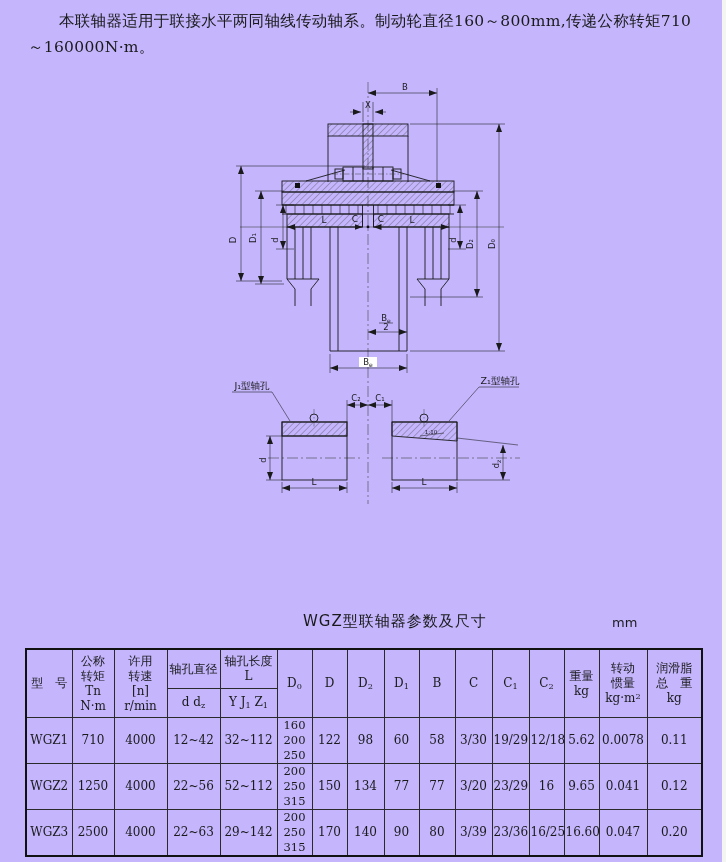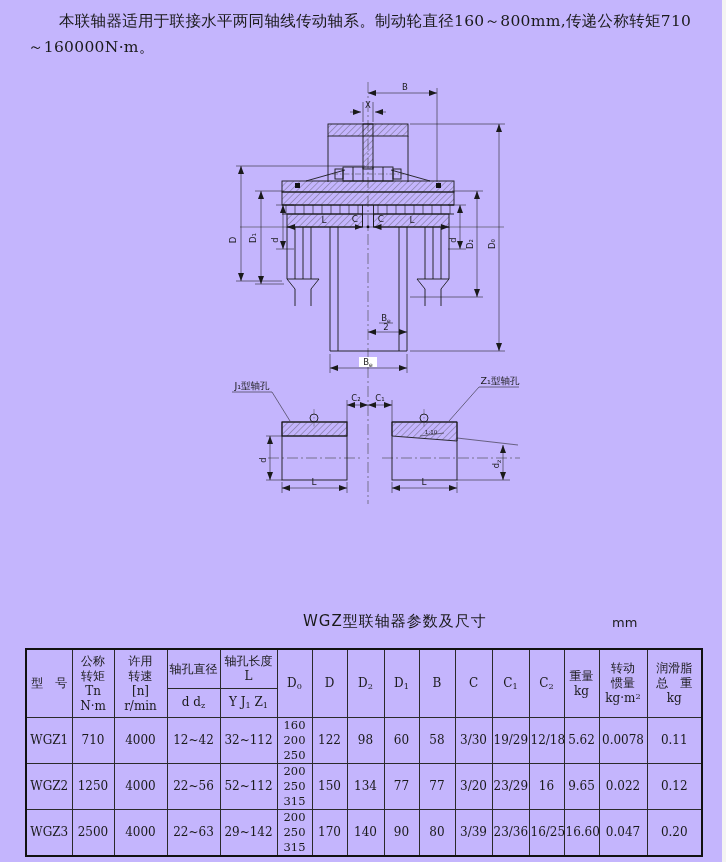--- a/index.html
+++ b/index.html
@@ -245,21 +245,21 @@
 250
 315</td>
       <td>150</td>
       <td>134</td>
       <td>77</td>
       <td>77</td>
       <td>3/20</td>
       <td>23/29</td>
       <td>16</td>
       <td>9.65</td>
-      <td>0.022</td>
+      <td>0.041</td>
       <td>0.12</td>
     </tr>
     <tr class="r">
       <td>WGZ3</td>
       <td>2500</td>
       <td>4000</td>
       <td>22~63</td>
       <td>29~142</td>
       <td class="stack">200
 250

